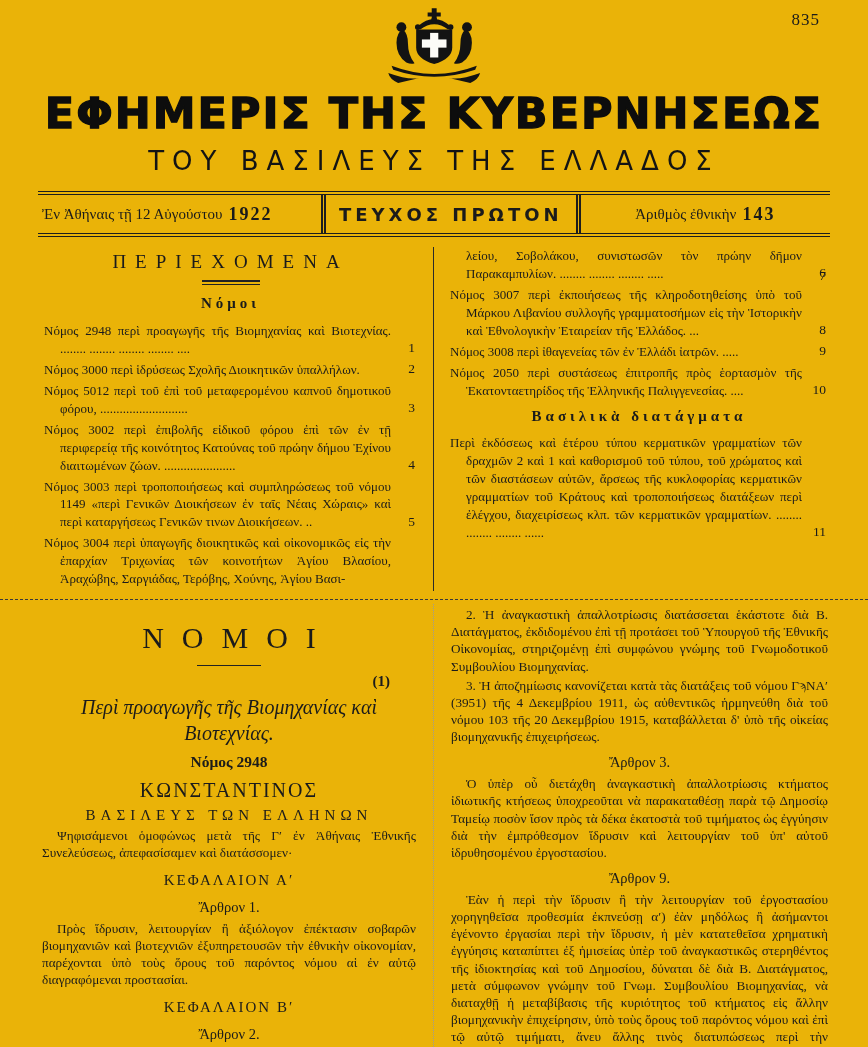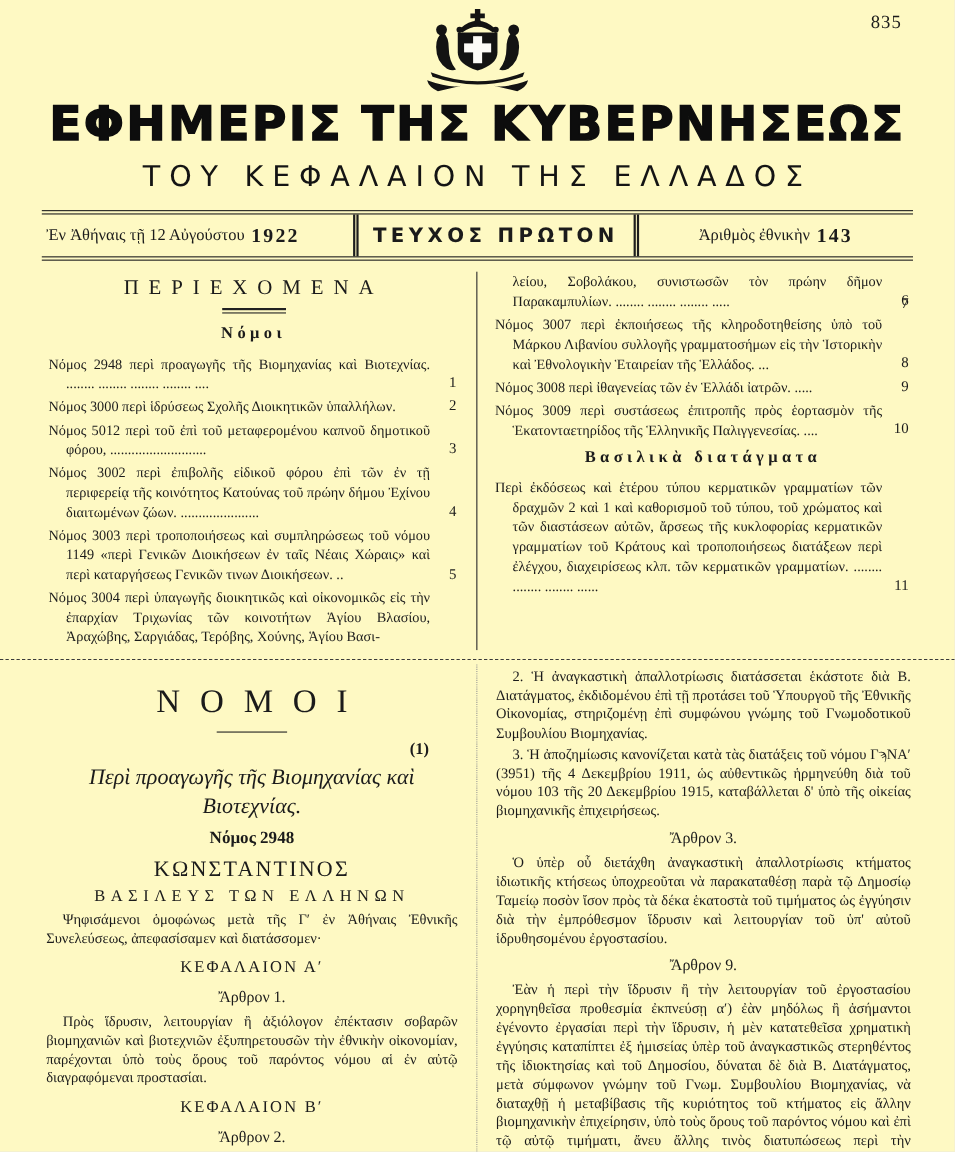--- a/index.html
+++ b/index.html
@@ -1,18 +1,18 @@
 <!DOCTYPE html>
 <html><head>
 <meta charset="utf-8">
 <style>
   html,body { margin:0; padding:0; background:#e9e7e1; }
   .page {
     position:relative; width:868px; height:1047px; margin:0 auto;
-    background:#fef9c3; color:#1b1b1b; box-sizing:border-box;
+    background:#eab308; color:#1b1b1b; box-sizing:border-box;
     padding:0 38px; overflow:hidden;
     font-family:"Liberation Serif","DejaVu Serif",serif;
   }
   .pageno { position:absolute; top:10px; right:48px; font-size:17px; letter-spacing:1px; }
   .emblem { display:block; margin:5px auto 0; height:82px; }
   .m-title {
     text-align:center; margin-top:4px; font-family:"DejaVu Sans",sans-serif;
     font-weight:bold; font-size:43px; letter-spacing:2px; color:#0d0d0d;
     -webkit-text-stroke:1.3px #0d0d0d; line-height:1.05;
   }
@@ -81,21 +81,21 @@
         <circle cx="100" cy="27" r="6"></circle>
       <path d="M8,74 q52,20 104,0 l-2,5 q-50,17 -100,0 z"></path>
       <path d="M4,83 q25,9 38,6 l-26,6 q-10,-4 -12,-12 z"></path>
       <path d="M116,83 q-25,9 -38,6 l26,6 q10,-4 12,-12 z"></path>
     </g>
     <rect x="55" y="34" width="10" height="30" fill="#fcfbf7"></rect>
     <rect x="45" y="42" width="30" height="10" fill="#fcfbf7"></rect>
   </svg>
 
   <div class="m-title">ΕΦΗΜΕΡΙΣ ΤΗΣ ΚΥΒΕΡΝΗΣΕΩΣ</div>
-  <div class="m-sub">ΤΟΥ ΚΕΦΑΛΑΙΟΝ ΤΗΣ ΕΛΛΑΔΟΣ</div>
+  <div class="m-sub">ΤΟΥ ΒΑΣΙΛΕΥΣ ΤΗΣ ΕΛΛΑΔΟΣ</div>
 
   <div class="dateline">
     <div class="dl-cell dl-left">
       <span>Ἐν Ἀθήναις τῇ 12 Αὐγούστου</span>
       <span class="big-num">1922</span>
     </div>
     <div class="dl-cell dl-mid">ΤΕΥΧΟΣ ΠΡΩΤΟΝ</div>
     <div class="dl-cell dl-right">
       <span>Ἀριθμὸς ἐθνικὴν</span>
       <span class="big-num">143</span>
@@ -144,21 +144,21 @@
       </div>
       <div class="toc-entry">
         <span>Νόμος 3007 περὶ ἐκποιήσεως τῆς κληροδοτηθείσης ὑπὸ τοῦ Μάρκου Λιβανίου συλλογῆς γραμματοσήμων εἰς τὴν Ἱστορικὴν καὶ Ἐθνολογικὴν Ἑταιρείαν τῆς Ἑλλάδος. ...</span>
         <span class="num">8</span>
       </div>
       <div class="toc-entry">
         <span>Νόμος 3008 περὶ ἰθαγενείας τῶν ἐν Ἑλλάδι ἰατρῶν. .....</span>
         <span class="num">9</span>
       </div>
       <div class="toc-entry">
-        <span>Νόμος 3009 περὶ συστάσεως ἐπιτροπῆς πρὸς ἑορτασμὸν τῆς Ἑκατονταετηρίδος τῆς Ἑλληνικῆς Παλιγγενεσίας. ....</span>
+        <span>Νόμος 2050 περὶ συστάσεως ἐπιτροπῆς πρὸς ἑορτασμὸν τῆς Ἑκατονταετηρίδος τῆς Ἑλληνικῆς Παλιγγενεσίας. ....</span>
         <span class="num">10</span>
       </div>
 
       <div class="toc-sec">Βασιλικὰ διατάγματα</div>
 
       <div class="toc-entry">
         <span>Περὶ ἐκδόσεως καὶ ἑτέρου τύπου κερματικῶν γραμματίων τῶν δραχμῶν 2 καὶ 1 καὶ καθορισμοῦ τοῦ τύπου, τοῦ χρώματος καὶ τῶν διαστάσεων αὐτῶν, ἄρσεως τῆς κυκλοφορίας κερματικῶν γραμματίων τοῦ Κράτους καὶ τροποποιήσεως διατάξεων περὶ ἐλέγχου, διαχειρίσεως κλπ. τῶν κερματικῶν γραμματίων. ........ ........ ........ ......</span>
         <span class="num">11</span>
       </div>
     </div>

